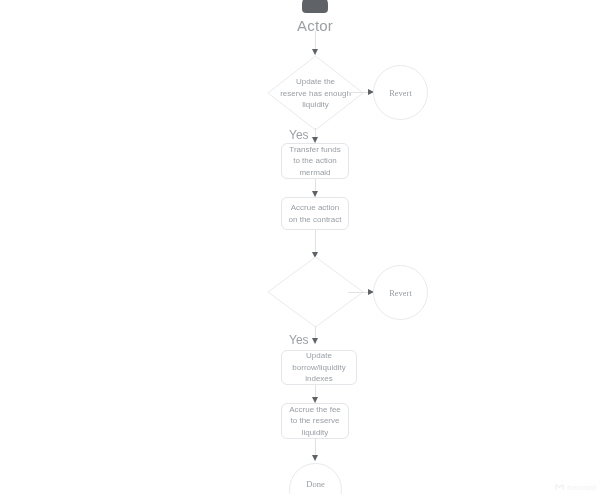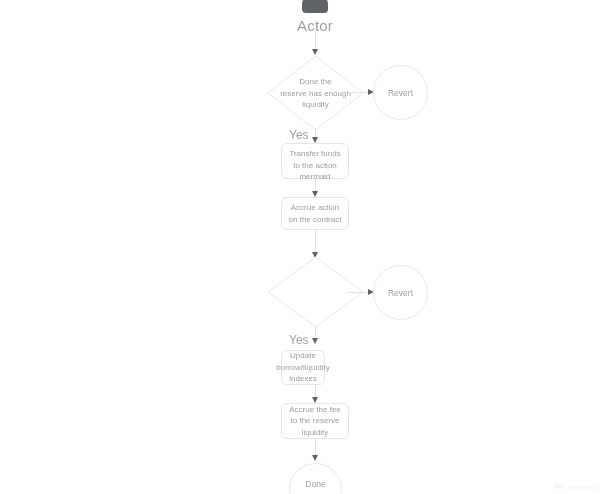--- a/index.html
+++ b/index.html
@@ -94,20 +94,21 @@
     pointer-events: none;
   }
 
   
   .circle {
     border: 1px solid #e8eaed;
     border-radius: 50%;
     background: #ffffff;
     font-size: 8.5px;
     color: #9aa0a6;
+    font-family: Liberation Serif, serif;
   }
 
   
   .conn {
     position: absolute;
     background: #e0e2e5;
   }
   .conn-v { width: 1px; }
   .conn-h { height: 1px; }
 
@@ -167,38 +168,38 @@
   <div class="actor-label">Actor</div>
 
   <div class="conn conn-v" style="left:315px; top:31px; height:24px;"></div>
   <div class="arrowhead-down" style="left:311.5px; top:49px;"></div>
 
   <div class="diamond-wrap" style="left:267px; top:55px; width:97px; height:76px;">
     <svg class="diamond-shape" viewBox="0 0 97 76">
       <polygon points="48.5,1 96,38 48.5,75 1,38" fill="#ffffff" stroke="#e8eaed" stroke-width="1"></polygon>
     </svg>
     <div class="diamond-label">
-      <span>Done the</span><br>
+      <span>Update the</span><br>
       <span>reserve has enough</span><br>
       <span>liquidity</span>
     </div>
   </div>
 
   <div class="conn conn-h" style="left:348px; top:92px; width:22px;"></div>
   <div class="arrowhead-right" style="left:368px; top:88.5px;"></div>
 
   <div class="node circle" style="left:373px; top:65px; width:55px; height:55px;">
     <span>Revert</span>
   </div>
 
   <div class="conn conn-v" style="left:315px; top:128px; height:16px;"></div>
   <div class="arrowhead-down" style="left:311.5px; top:137px;"></div>
   <div class="edge-label" style="left:289px; top:128px;">Yes</div>
 
-  <div class="node box" style="left:281px; top:143px; width:68px; height:36px; flex-direction:column;justify-content:space-between;">
+  <div class="node box" style="left:281px; top:143px; width:68px; height:36px; flex-direction:column;">
     <span class="txt">Transfer funds</span>
     <span class="txt">to the action</span>
     <span class="txt">mermaid</span>
   </div>
 
   <div class="conn conn-v" style="left:315px; top:179px; height:18px;"></div>
   <div class="arrowhead-down" style="left:311.5px; top:191px;"></div>
 
   <div class="node box" style="left:281px; top:197px; width:68px; height:33px; flex-direction:column;">
     <span class="txt">Accrue action</span>
@@ -218,21 +219,21 @@
   <div class="arrowhead-right" style="left:368px; top:288.5px;"></div>
 
   <div class="node circle" style="left:373px; top:265px; width:55px; height:55px;">
     <span>Revert</span>
   </div>
 
   <div class="conn conn-v" style="left:315px; top:326px; height:18px;"></div>
   <div class="arrowhead-down" style="left:311.5px; top:338px;"></div>
   <div class="edge-label" style="left:289px; top:333px;">Yes</div>
 
-  <div class="node box" style="left:281px; top:350px; width:44px; height:35px; flex-direction:column;">
+  <div class="node box" style="left:281px; top:350px; width:76px; height:35px; flex-direction:column;">
     <span class="txt">Update</span>
     <span class="txt">borrow/liquidity</span>
     <span class="txt">indexes</span>
   </div>
 
   <div class="conn conn-v" style="left:315px; top:385px; height:18px;"></div>
   <div class="arrowhead-down" style="left:311.5px; top:397px;"></div>
 
   <div class="node box" style="left:281px; top:403px; width:68px; height:36px; flex-direction:column;">
     <span class="txt">Accrue the fee</span>

